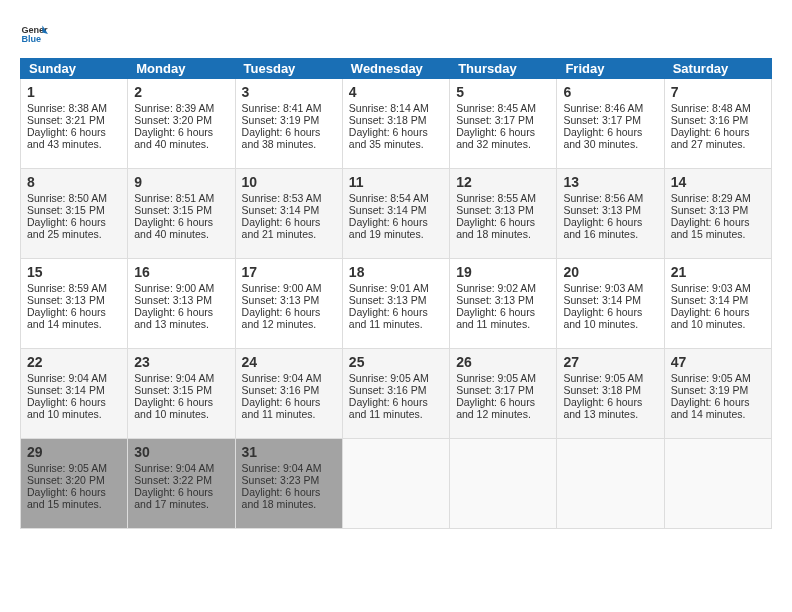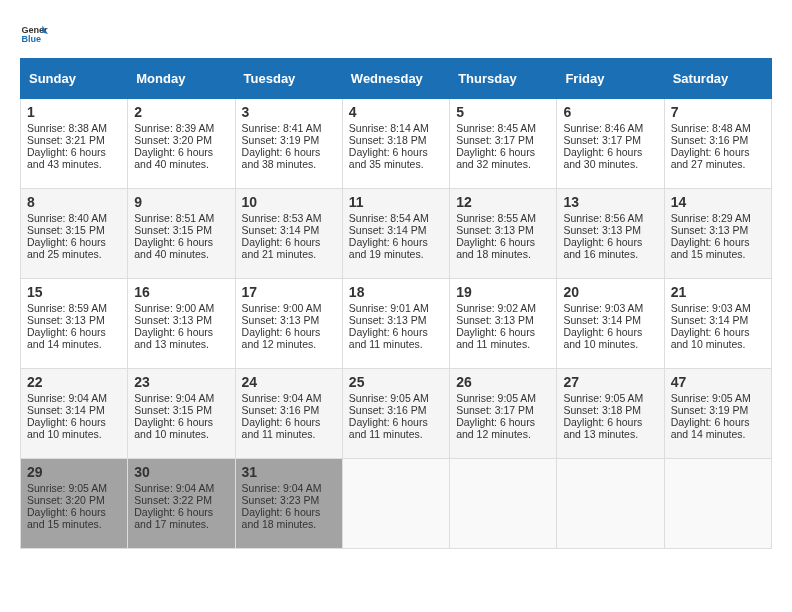--- a/index.html
+++ b/index.html
@@ -38,21 +38,21 @@
       color: #555;
     }
     .calendar {
       width: 100%;
       border-collapse: collapse;
     }
     .calendar th {
       background-color: #1a6fb5;
       color: white;
       text-align: left;
-      padding: 12px 8px;
+      padding: 2px 8px;
       font-size: 13px;
       font-weight: bold;
       border: 1px solid #1a6fb5;
     }
     .calendar td {
       vertical-align: top;
       padding: 5px 6px;
       font-size: 10.5px;
       color: #333;
       border: 1px solid #ddd;
@@ -146,21 +146,21 @@
         <td>
         <span class="day-num">7</span>
         <span>Sunrise: 8:48 AM</span><br>
         <span>Sunset: 3:16 PM</span><br>
         <span>Daylight: 6 hours and 27 minutes.</span>
       </td>
       </tr>
       <tr>
         <td>
         <span class="day-num">8</span>
-        <span>Sunrise: 8:40 AM</span><br>
+        <span>Sunrise: 8:50 AM</span><br>
         <span>Sunset: 3:15 PM</span><br>
         <span>Daylight: 6 hours and 25 minutes.</span>
       </td>
         <td>
         <span class="day-num">9</span>
         <span>Sunrise: 8:51 AM</span><br>
         <span>Sunset: 3:15 PM</span><br>
         <span>Daylight: 6 hours and 40 minutes.</span>
       </td>
         <td>

